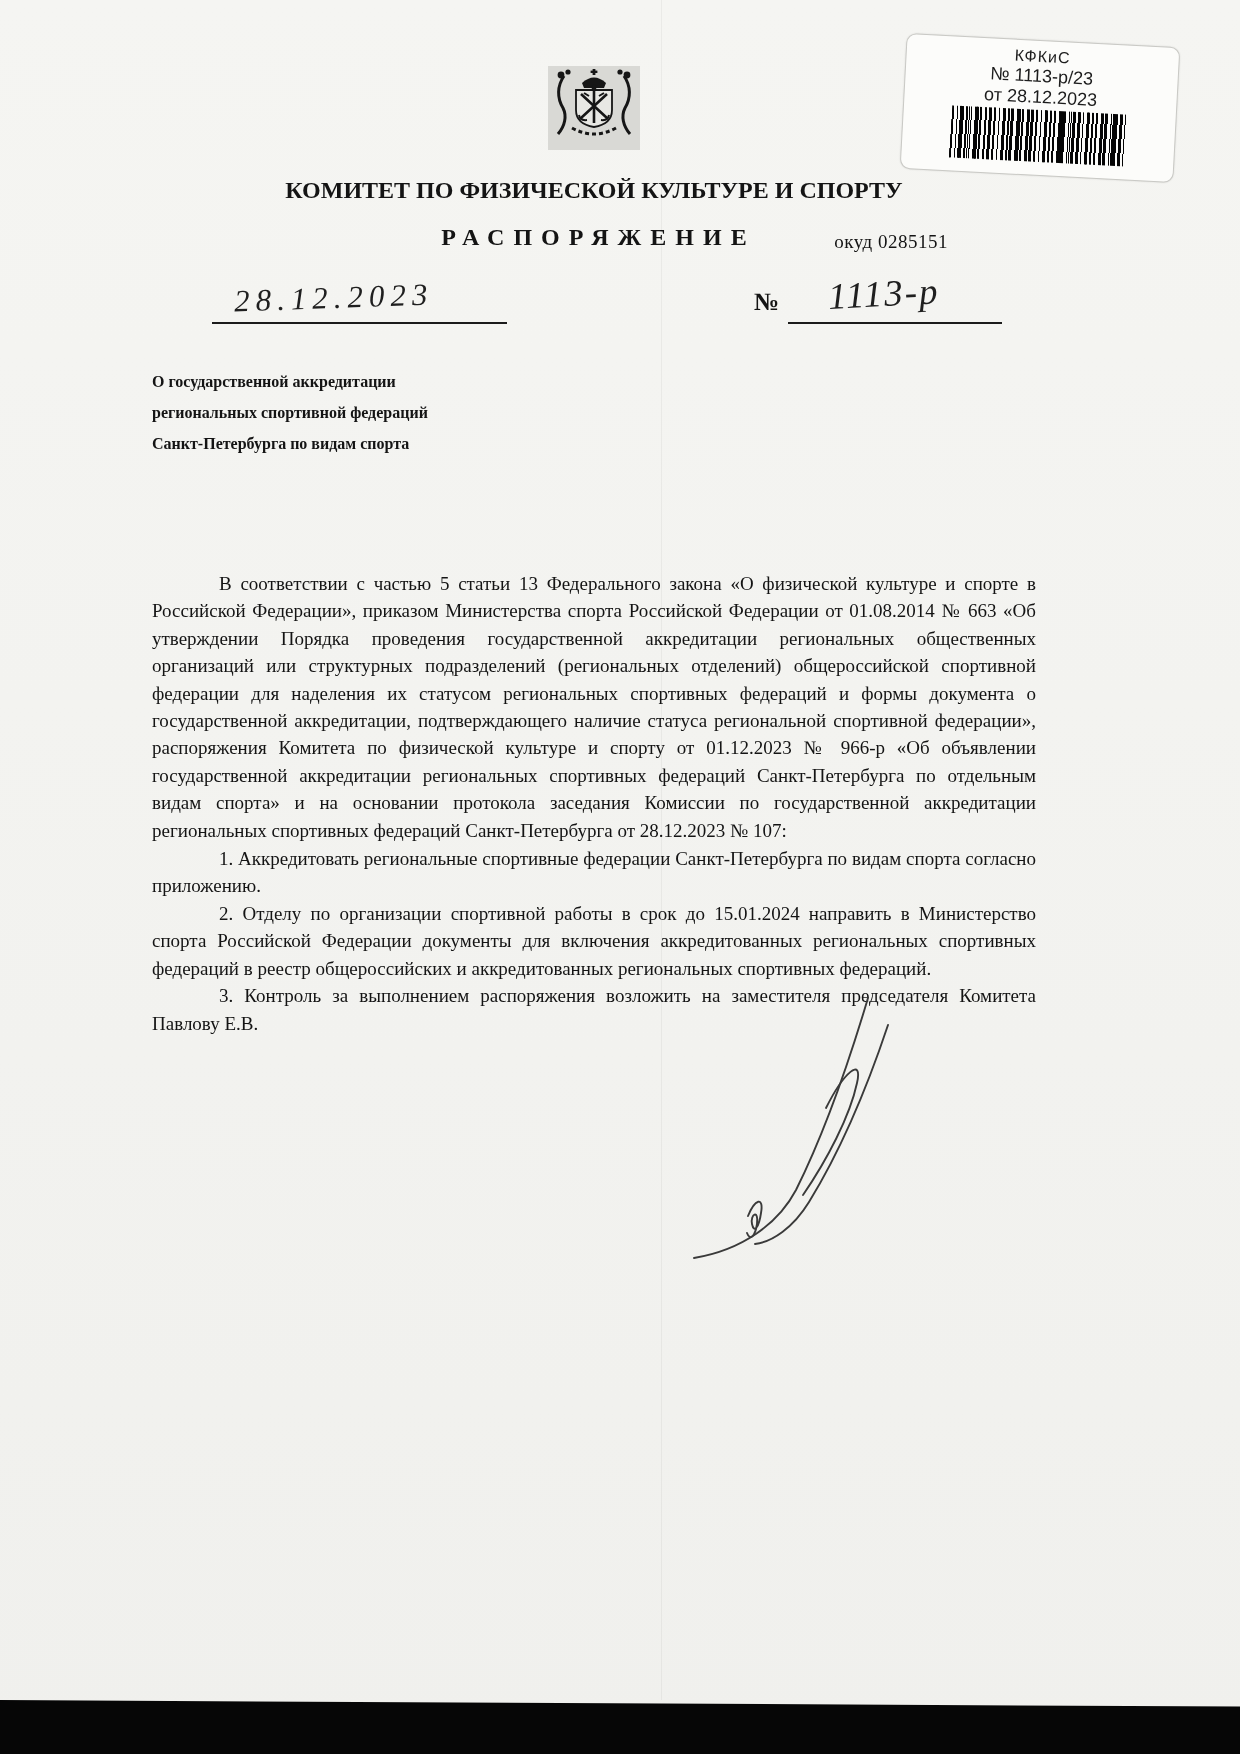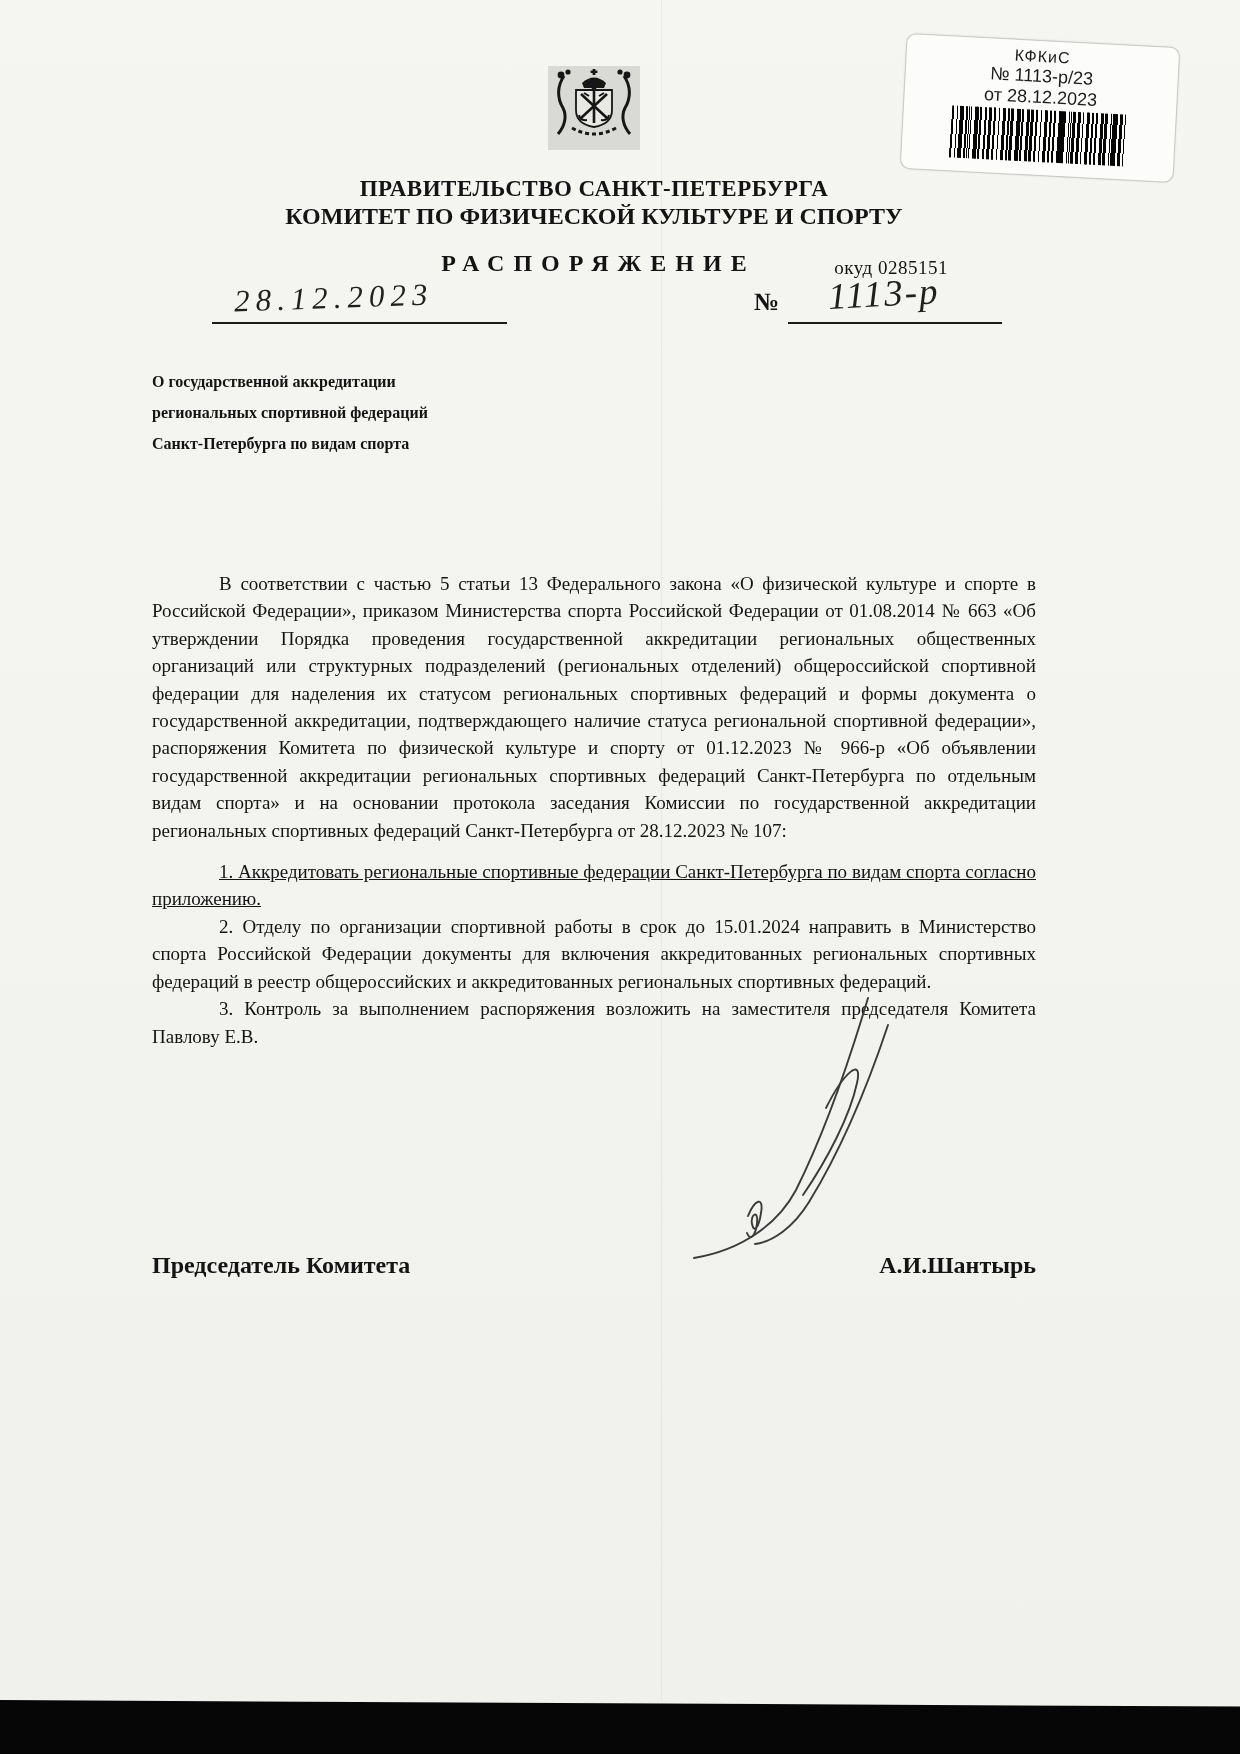--- a/index.html
+++ b/index.html
@@ -62,21 +62,21 @@
   .number-underline { position:absolute; left:636px; top:44px; width:214px; border-bottom:2px solid #1b1b1b; }
   
   .subject { position:absolute; left:152px; top:366px; font-size:16px; font-weight:700; line-height:31px; }
   
   .body {
     position:absolute; left:152px; top:570px; width:884px;
     font-size:19px; line-height:27.4px;
     text-align:justify;
   }
   .body p { margin:0; text-indent:67px; }
-  .body p.gap-before { margin-top:14px;text-decoration:underline; }
+  .body p.gap-before { margin-top:1px; }
   
   .signoff {
     position:absolute; left:152px; top:1252px; width:884px;
     display:flex; justify-content:space-between;
     font-size:24px; font-weight:700;
   }
   
   .signature { position:absolute; left:630px; top:980px; }
   .signature path { stroke:#3a3a3a; stroke-width:1.9; fill:none; stroke-linecap:round; }
   
@@ -120,21 +120,20 @@
   </svg>
 
   <div class="stamp">
     <div class="stamp-org">КФКиС</div>
     <div class="stamp-num">№ 1113-р/23</div>
     <div class="stamp-date">от 28.12.2023</div>
     <div class="barcode"></div>
   </div>
 
   <div class="header">
-    <div class="gov-line">ПРАВИТЕЛЬСТВО САНКТ-ПЕТЕРБУРГА</div>
     <div class="committee-line">КОМИТЕТ ПО ФИЗИЧЕСКОЙ КУЛЬТУРЕ И СПОРТУ</div>
     <div class="doctype-row">
       <span class="doctype">РАСПОРЯЖЕНИЕ</span>
       <span class="okud">окуд 0285151</span>
     </div>
   </div>
 
   <div class="req-row">
     <span class="hand hand-date">28.12.2023</span>
     <span class="date-underline"></span>
@@ -156,21 +155,17 @@
     <p>3. Контроль за выполнением распоряжения возложить на заместителя председателя Комитета Павлову Е.В.</p>
   </div>
 
   <svg class="signature" width="280" height="290" viewBox="0 0 280 290" xmlns="http://www.w3.org/2000/svg">
     <path d="M238 18 C 221 75, 196 150, 166 210 C 148 244, 112 270, 64 278"></path>
     <path d="M258 45 C 238 105, 211 170, 179 222 C 163 248, 142 262, 125 264"></path>
     <path d="M196 128 C 214 92, 233 76, 227 103 C 220 136, 197 180, 173 215"></path>
     <path d="M118 236 C 125 219, 134 216, 131 233 C 129 247, 124 254, 122 244 C 120 234, 129 229, 127 244 C 125 257, 120 261, 117 253"></path>
   </svg>
 
-  <div class="signoff">
-    <span>Председатель Комитета</span>
-    <span>А.И.Шантырь</span>
-  </div>
 
   <div class="fold-line"></div>
   <div class="bottom-bar"></div>
 
 </div>
 
 </body></html>

